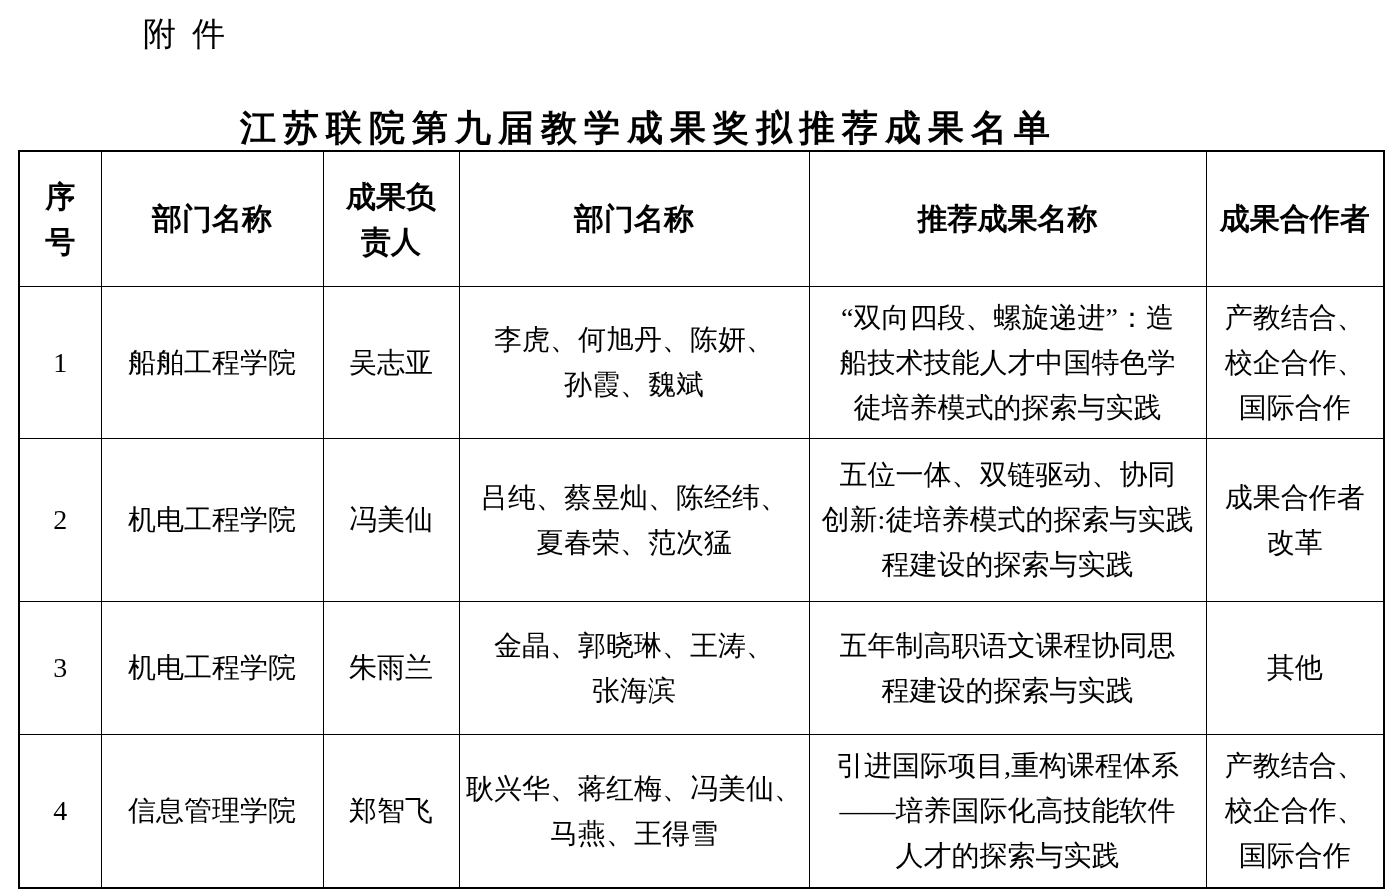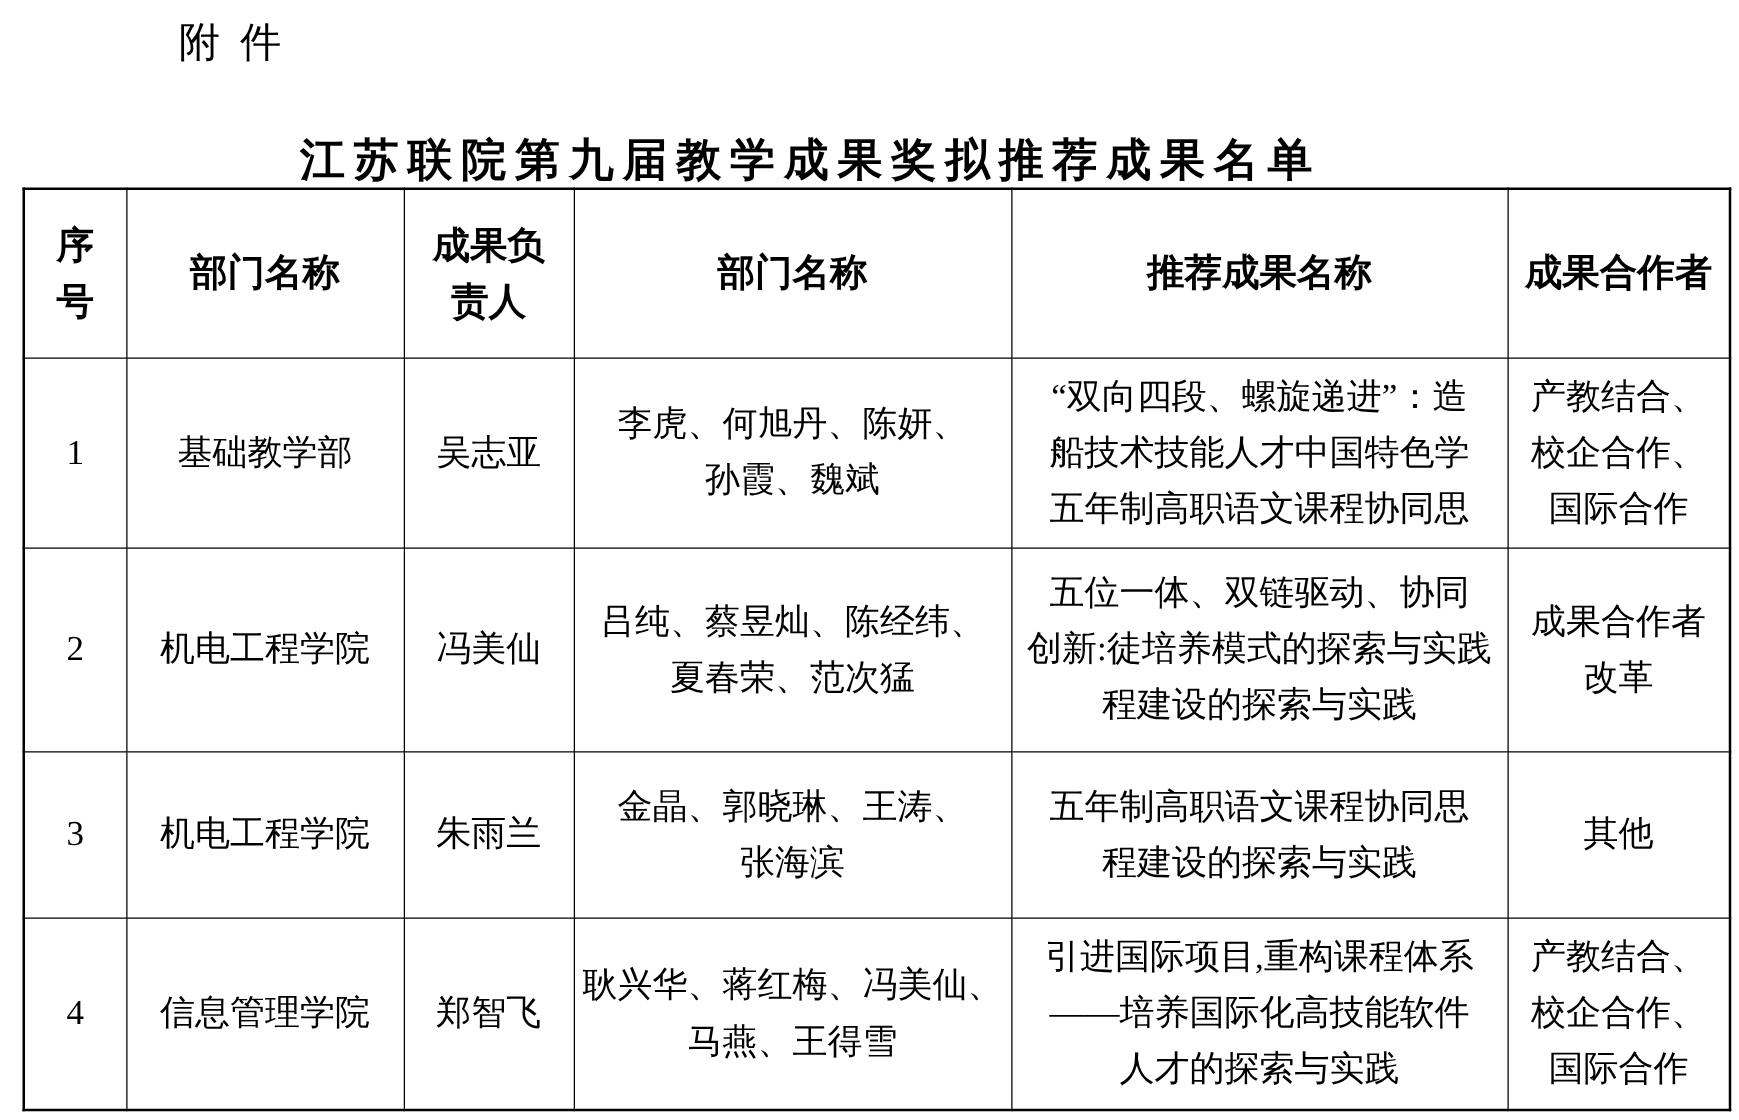--- a/index.html
+++ b/index.html
@@ -99,27 +99,27 @@
         <th>部门名称</th>
         <th>成果负
 责人</th>
         <th>部门名称</th>
         <th>推荐成果名称</th>
         <th>成果合作者</th>
       </tr>
 
       <tr class="row-1">
         <td class="c-serial">1</td>
-        <td class="c-department">基础教学部</td>
+        <td class="c-department">船舶工程学院</td>
         <td class="c-leader">吴志亚</td>
         <td class="c-collaborators">李虎、何旭丹、陈妍、
 孙霞、魏斌</td>
         <td class="c-achievement">“双向四段、螺旋递进”：造
 船技术技能人才中国特色学
-五年制高职语文课程协同思</td>
+徒培养模式的探索与实践</td>
         <td class="c-category">产教结合、
 校企合作、
 国际合作</td>
       </tr>
 
       <tr class="row-2">
         <td class="c-serial">2</td>
         <td class="c-department">机电工程学院</td>
         <td class="c-leader">冯美仙</td>
         <td class="c-collaborators">吕纯、蔡昱灿、陈经纬、

